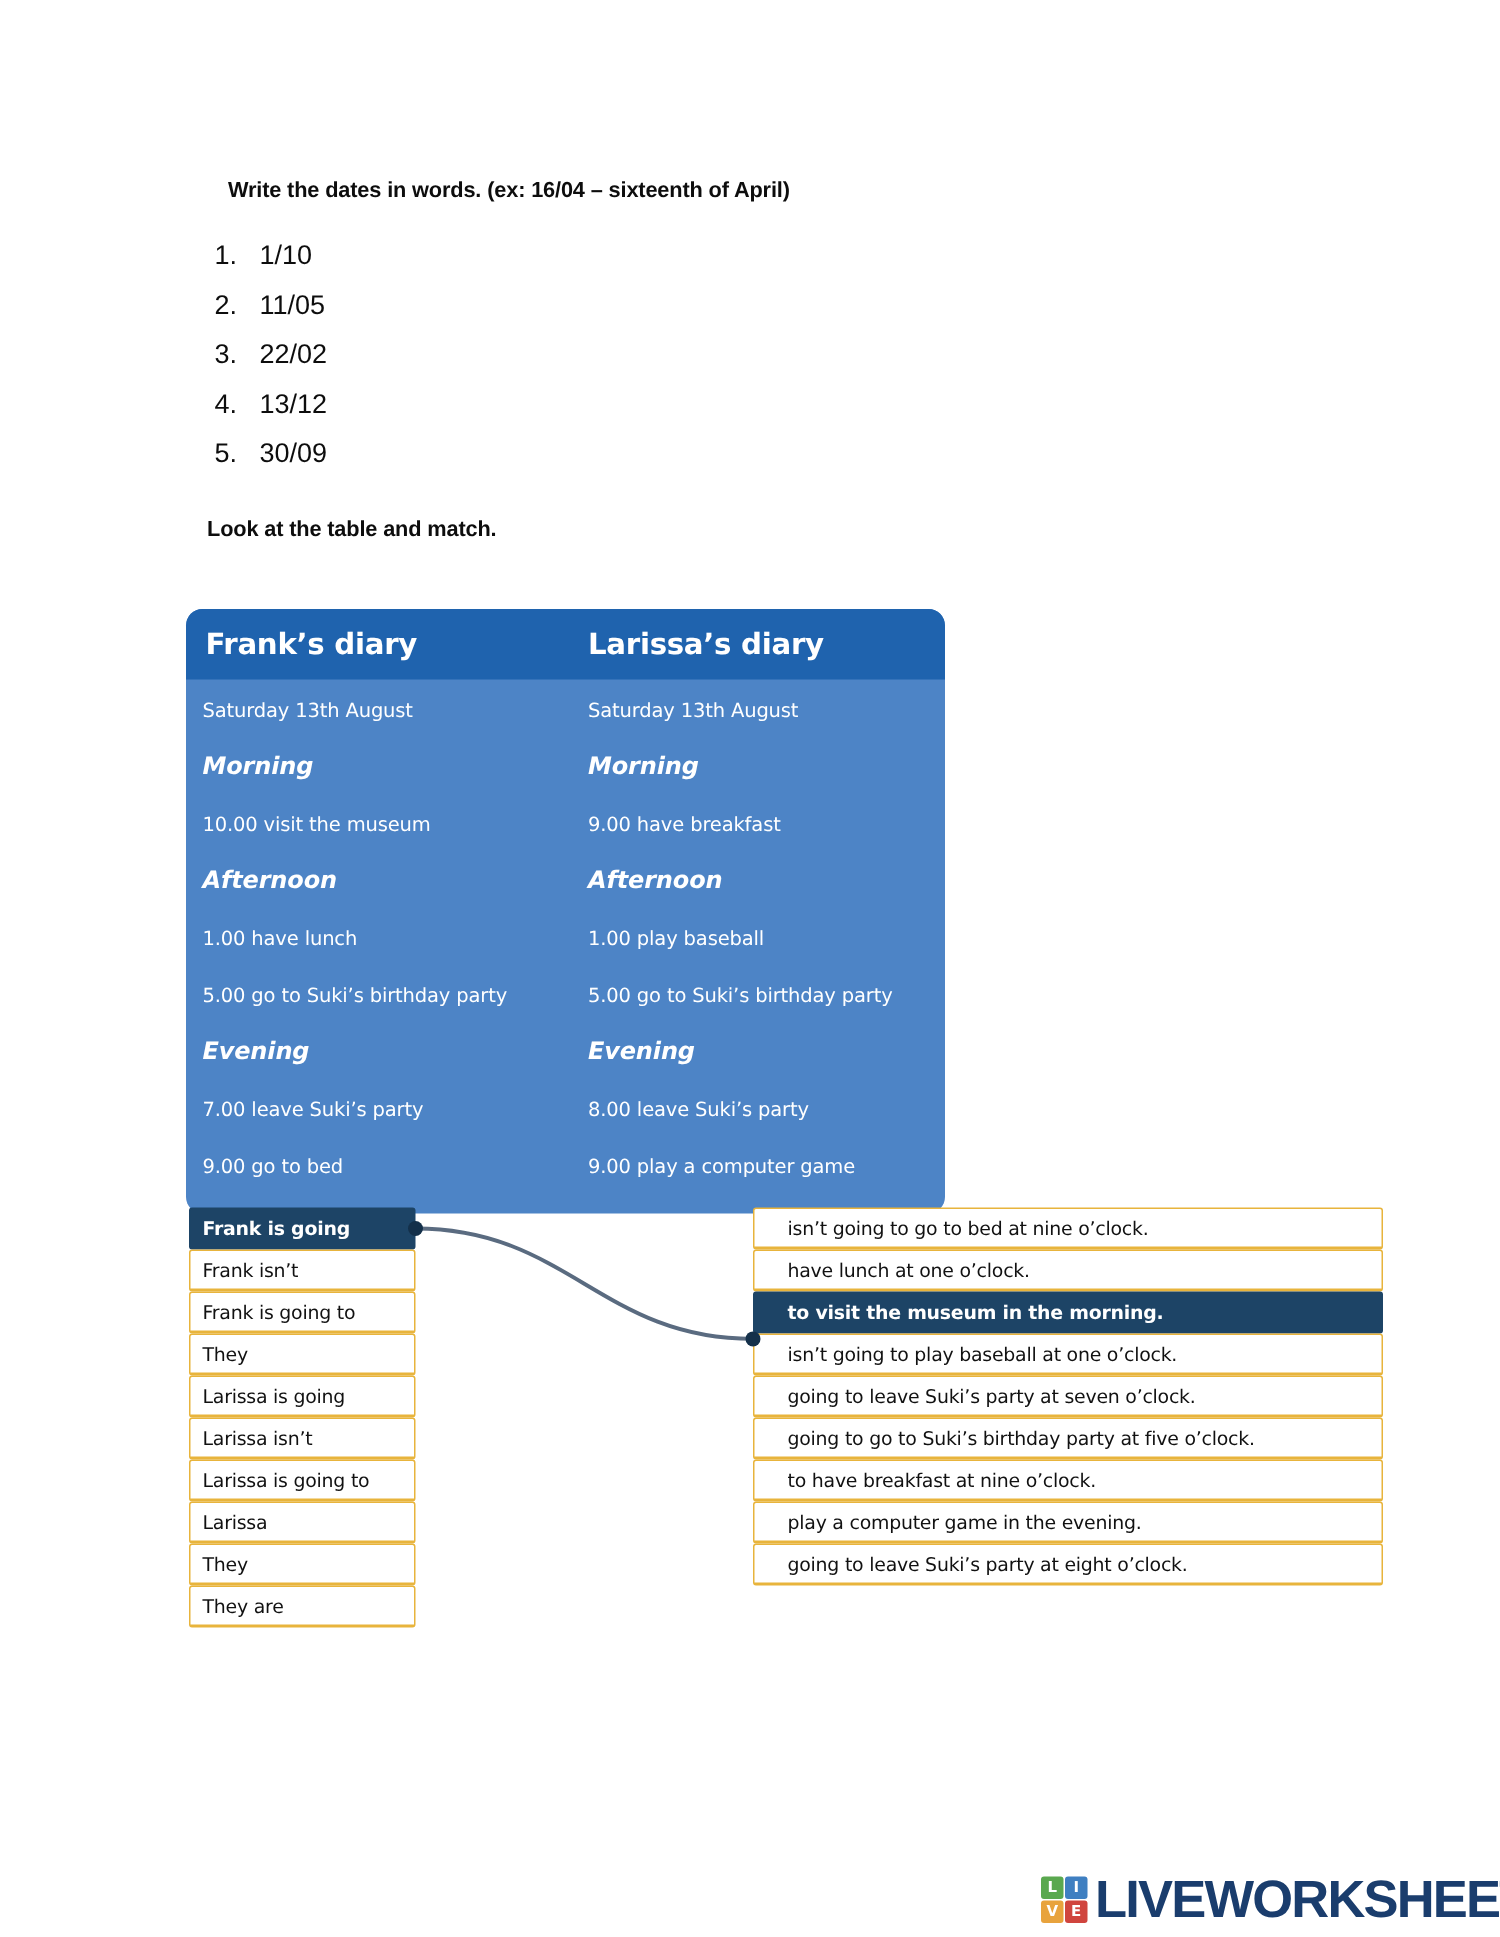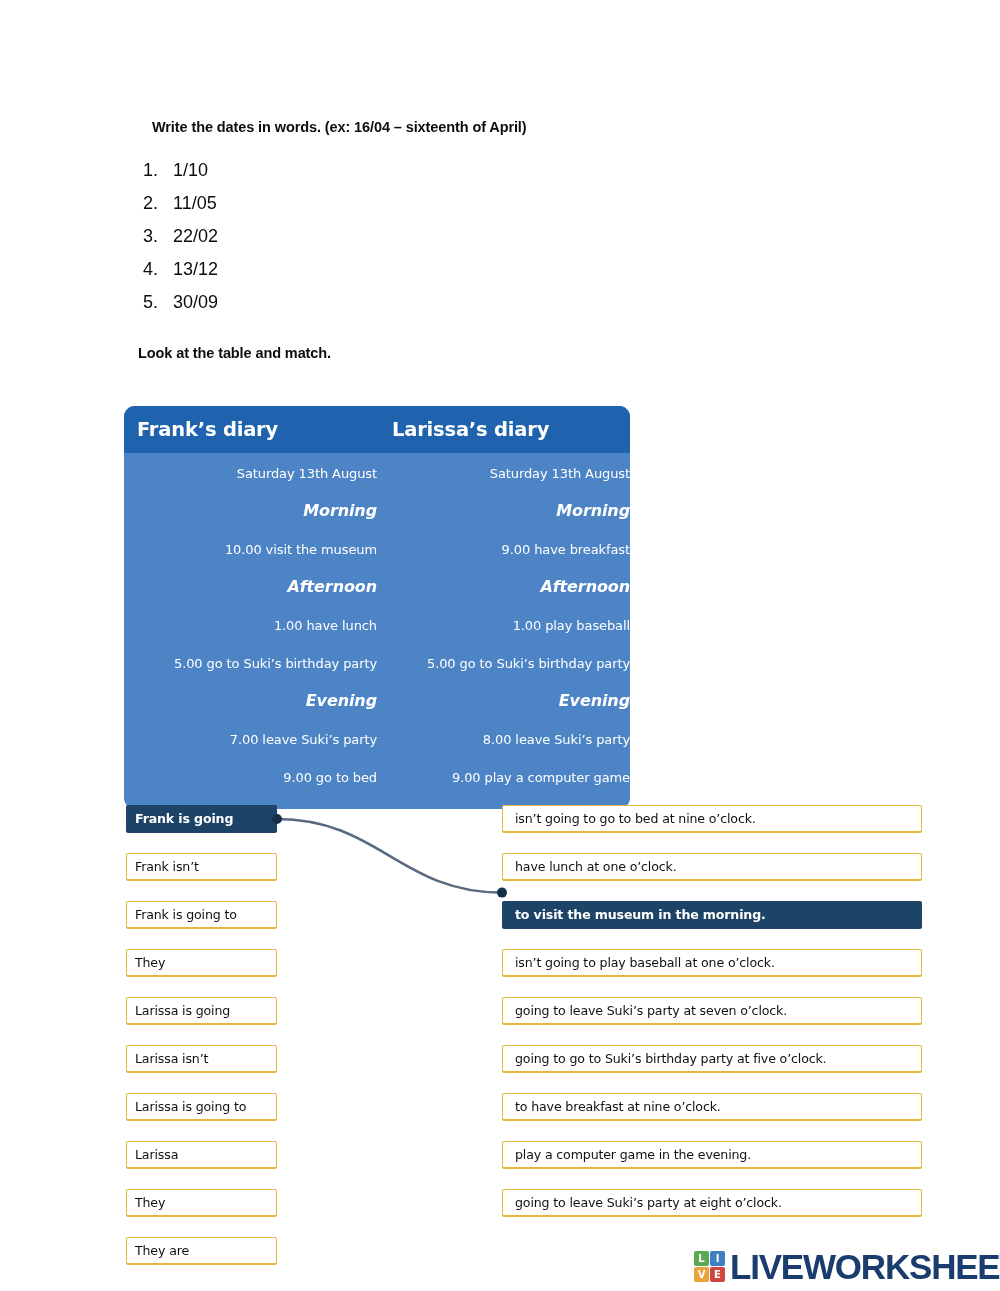--- a/index.html
+++ b/index.html
@@ -71,21 +71,21 @@
     background: #1f63ae;
     height: 47px;
     align-items: center;
   }
   .diary-head .cell {
     font-size: 19.5px;
     font-weight: bold;
     color: #ffffff;
     letter-spacing: -0.2px;
   }
-  .diary-body { padding: 0 0 14px 0; text-align: right; }
+  .diary-body { padding: 0 0 14px 0; }
   .diary-row { display: flex; height: 38px; align-items: center; }
   .cell {
     width: 50%;
     box-sizing: border-box;
     padding-left: 11px;
   }
   .diary-head .cell:first-child { padding-left: 13px; }
   .diary-head .cell:last-child  { padding-left: 15px; }
   .diary-body .cell:first-child { padding-left: 11px; }
   .diary-body .cell:last-child  { padding-left: 15px; }
@@ -110,42 +110,42 @@
     height: 370px;
   }
   .match-col { position: absolute; top: 0; }
   #match-col-left  { left: 126px; width: 151px; }
   #match-col-right { left: 502px; width: 420px; }
 
   .chip {
     position: relative;
     box-sizing: border-box;
     height: 28px;
-    margin-bottom: 20px;
+    margin-bottom: 0;
     display: flex;
     align-items: center;
     padding-left: 8px;
     font-family: "DejaVu Sans", sans-serif;
     font-size: 12.6px;
     letter-spacing: -0.15px;
     white-space: nowrap;
     background: #ffffff;
     color: #111111;
     border: 1px solid #e8b43c;
     border-bottom-width: 2px;
     border-radius: 2px;
   }
   .chip.selected {
     background: #1d4466;
     color: #ffffff;
     font-weight: bold;
     border-color: #1d4466;
     border-bottom-color: #1d4466;
   }
-  #match-col-right .chip { padding-left: 12px; }
+  #match-col-right .chip { padding-left: 22px; }
 
   
   .connector {
     position: absolute;
     left: 0;
     top: 0;
     width: 1000px;
     height: 370px;
     pointer-events: none;
     overflow: visible;

